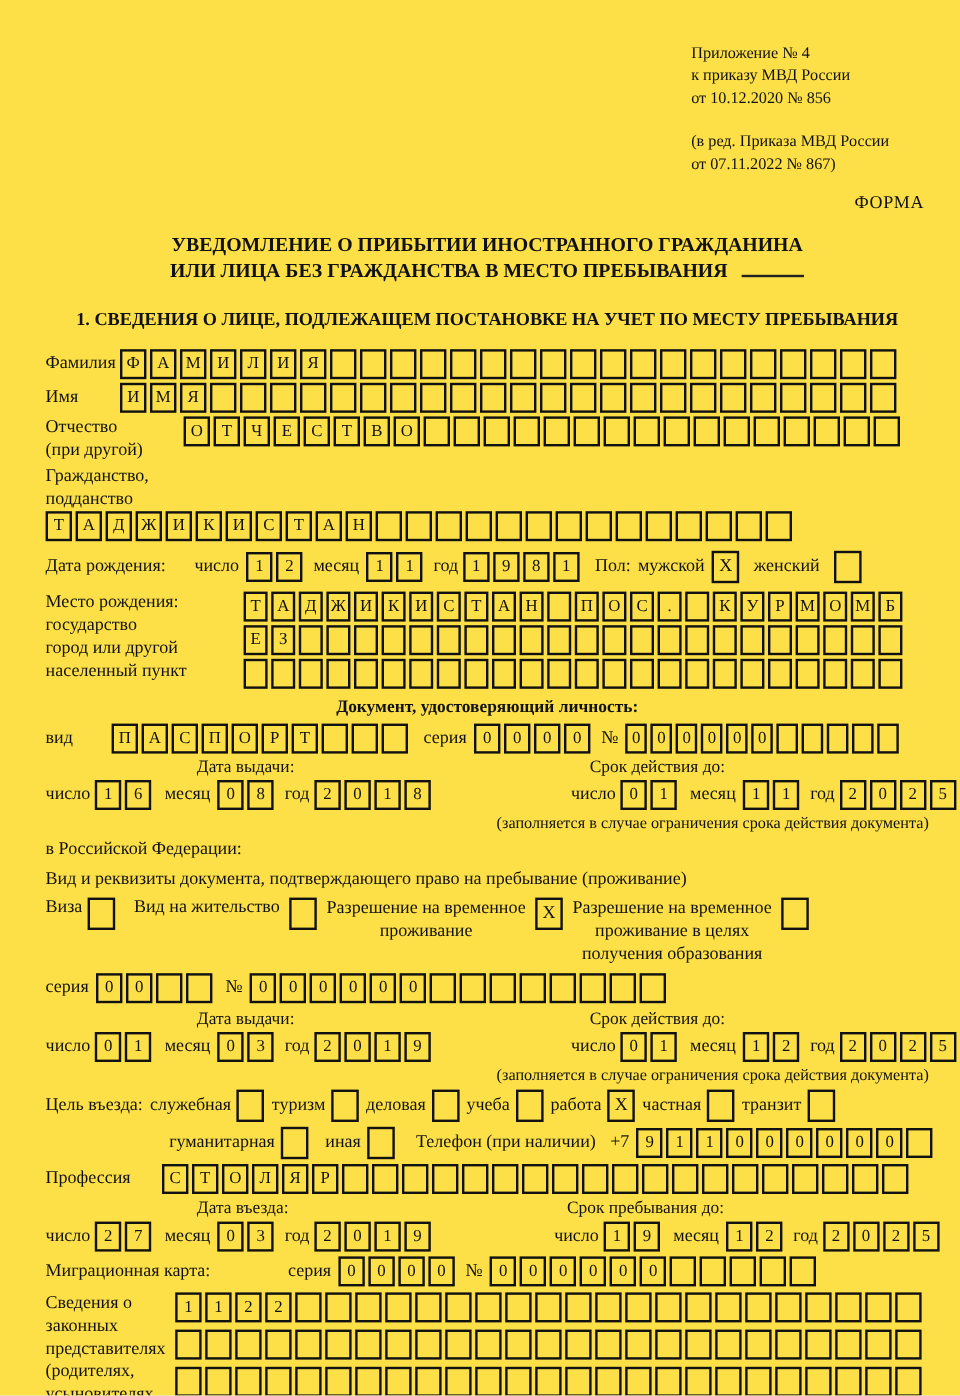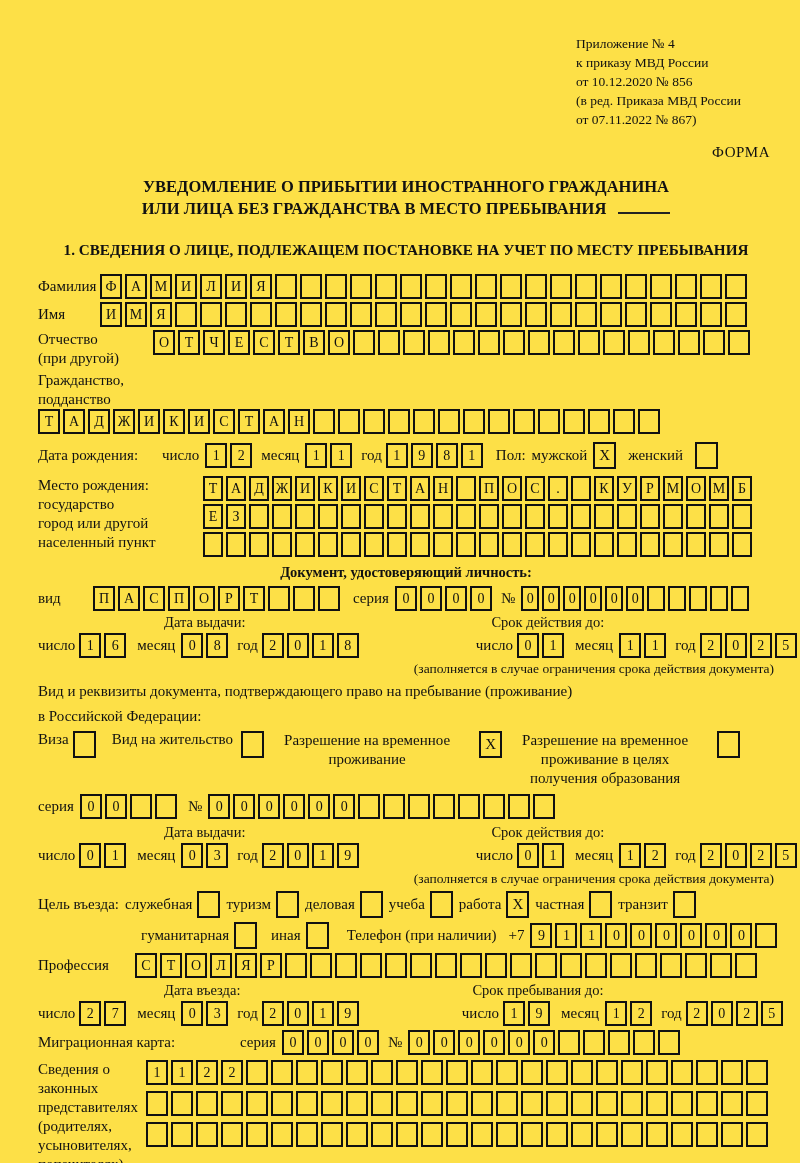--- a/index.html
+++ b/index.html
@@ -4,21 +4,21 @@
 <style>
   html,body{margin:0;padding:0;background:#e8e8e8;}
   .page{
     width:800px;height:1163px;background:#fde047;color:#111;
     font-family:"Liberation Serif","DejaVu Serif",serif;
     box-sizing:border-box;padding:34px 26px 0 38px;
     position:relative;overflow:hidden;margin:0 auto;
   }
   
   .hdr{width:192px;margin-left:auto;margin-right:6px;font-size:13.5px;line-height:19px;}
-  .hdr .amend{margin-top:0;}
+  .hdr .amend{margin-top:17px;}
   .forma{text-align:right;padding-right:4px;font-weight:normal;font-size:15px;margin-top:15px;letter-spacing:.5px;}
   .title{margin-top:15px;text-align:center;font-weight:bold;font-size:16.5px;line-height:22px;}
   .blankline{display:inline-block;width:52px;border-bottom:2.5px solid #222;height:12px;margin-left:12px;}
   .sec1{margin-top:21px;margin-bottom:15px;font-weight:bold;font-size:15.2px;text-align:center;white-space:nowrap;}
   
   .frow{display:flex;align-items:center;margin-bottom:3px;font-size:15px;}
   .frow.start{align-items:flex-start;}
   .lbl{flex:0 0 auto;}
   .lblstack{display:flex;flex-direction:column;line-height:19px;flex:0 0 auto;}
   .w62{width:62px;} .w115{width:115px;} .w98{width:98px;} .w118{width:124px;}
@@ -29,21 +29,21 @@
     width:18px;height:21px;border:2px solid #111;margin-right:3px;
     font-size:14px;line-height:21px;
   }
   .sm .cellbox{width:14px;}
   .mid .cellbox{width:16px;}
   .chk{
     display:inline-flex;align-items:center;justify-content:center;flex:0 0 auto;
     width:19px;height:23px;border:2px solid #111;font-size:15px;
   }
   .ml6{margin-left:6px;} .ml8{margin-left:8px;} .ml10{margin-left:10px;} .ml12{margin-left:12px;}
-  .ml16{margin-left:16px;} .ml20{margin-left:20px;gap:21px;} .mr4{margin-right:4px;} .mr6{margin-right:6px;}
+  .ml16{margin-left:16px;} .ml20{margin-left:8px;} .mr4{margin-right:4px;} .mr6{margin-right:6px;}
   .colrows .cells{margin-bottom:3px;}
   .dochead{text-align:center;font-weight:bold;font-size:14.5px;margin:4px 0 5px 0;}
   .dheadrow{display:flex;font-size:14.5px;line-height:17px;margin-top:3px;}
   .dh1{margin-left:126px;}
   .dh2a{margin-left:246px;} .dh2b{margin-left:232px;}
   .drow{display:flex;align-items:center;font-size:15px;margin-top:2px;}
   .dgrp{display:flex;align-items:center;}
   .dra{margin-left:114px;} .drb{margin-left:100px;}
   .note{font-size:13.5px;line-height:17px;text-align:right;margin-top:2px;margin-bottom:2px;}
   .intro{font-size:15px;line-height:21px;margin-top:4px;}
@@ -406,22 +406,22 @@
           <span class="cellbox">2</span>
           <span class="cellbox">0</span>
           <span class="cellbox">2</span>
           <span class="cellbox">5</span>
         </span>
     </span>
   </div>
 
   <div class="note">(заполняется в случае ограничения срока действия документа)</div>
 
+  <div class="intro">в Российской Федерации:</div>
   <div class="intro">Вид и реквизиты документа, подтверждающего право на пребывание (проживание)</div>
-  <div class="intro">в Российской Федерации:</div>
 
   <div class="permitrow">
     <span class="pair">
       <span>Виза</span>
       <span class="chk" style="margin-left:4px;"></span>
     </span>
     <span class="pair ml16">
       <span>Вид на жительство</span>
       <span class="chk"></span>
     </span>

